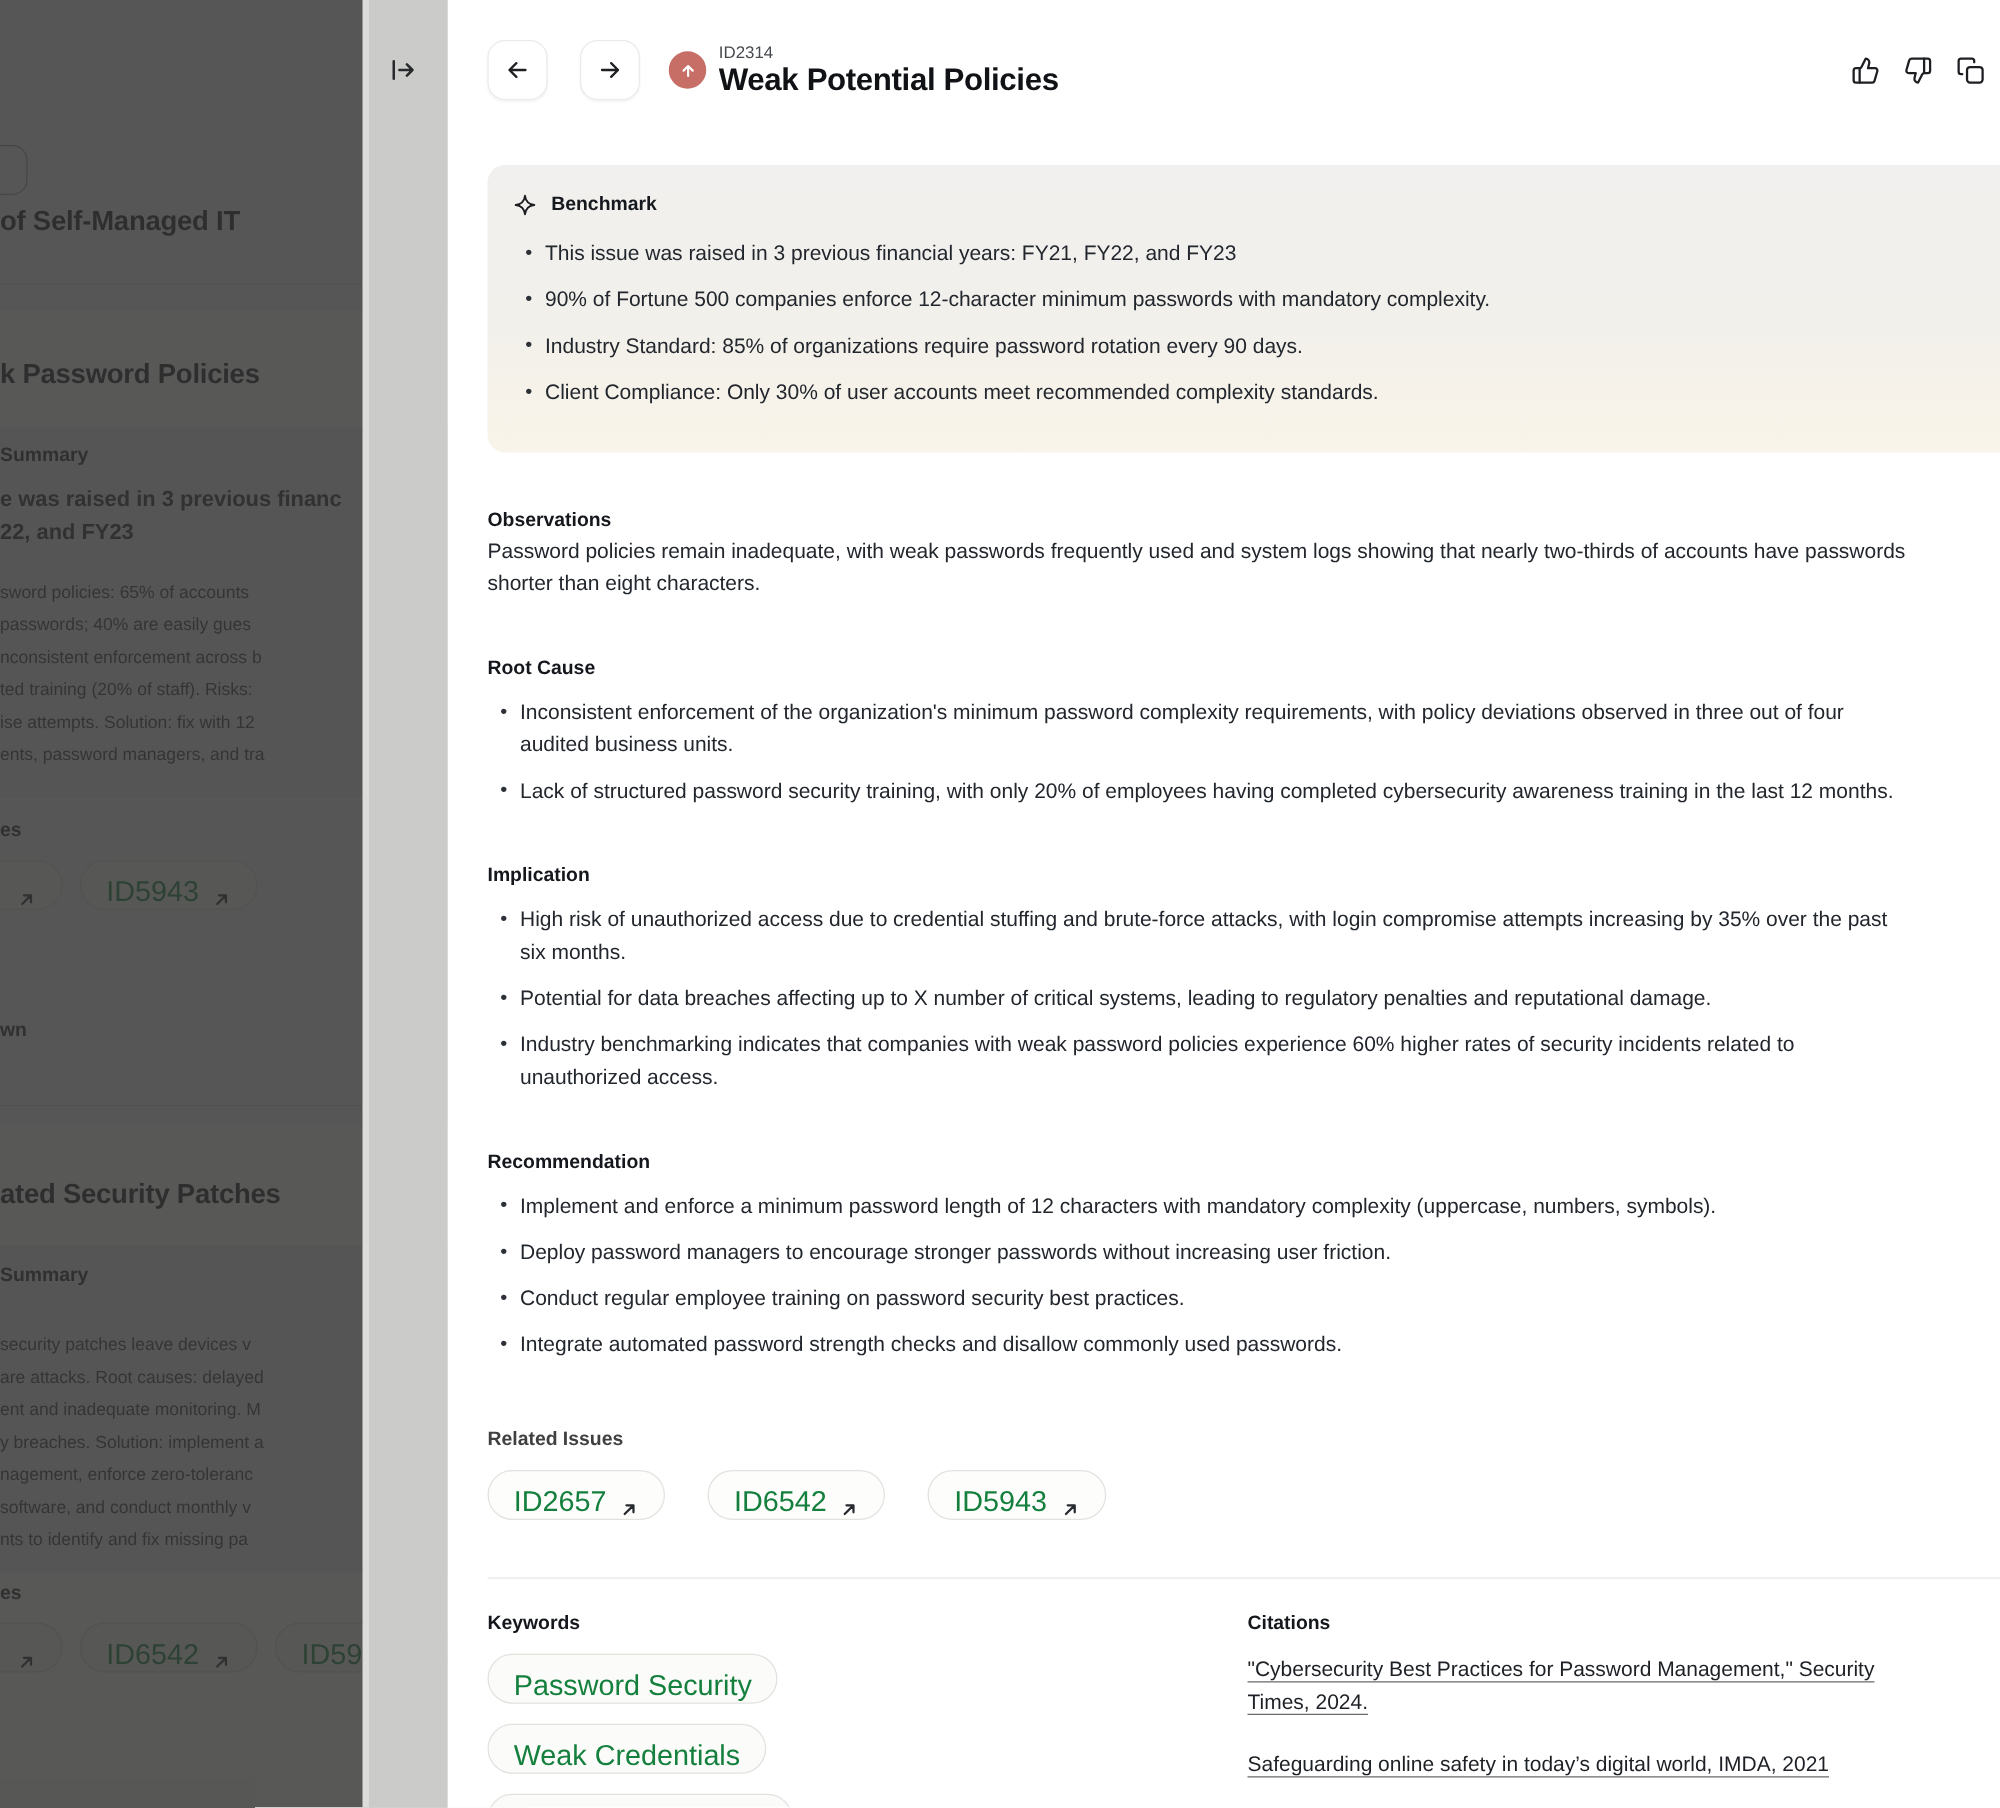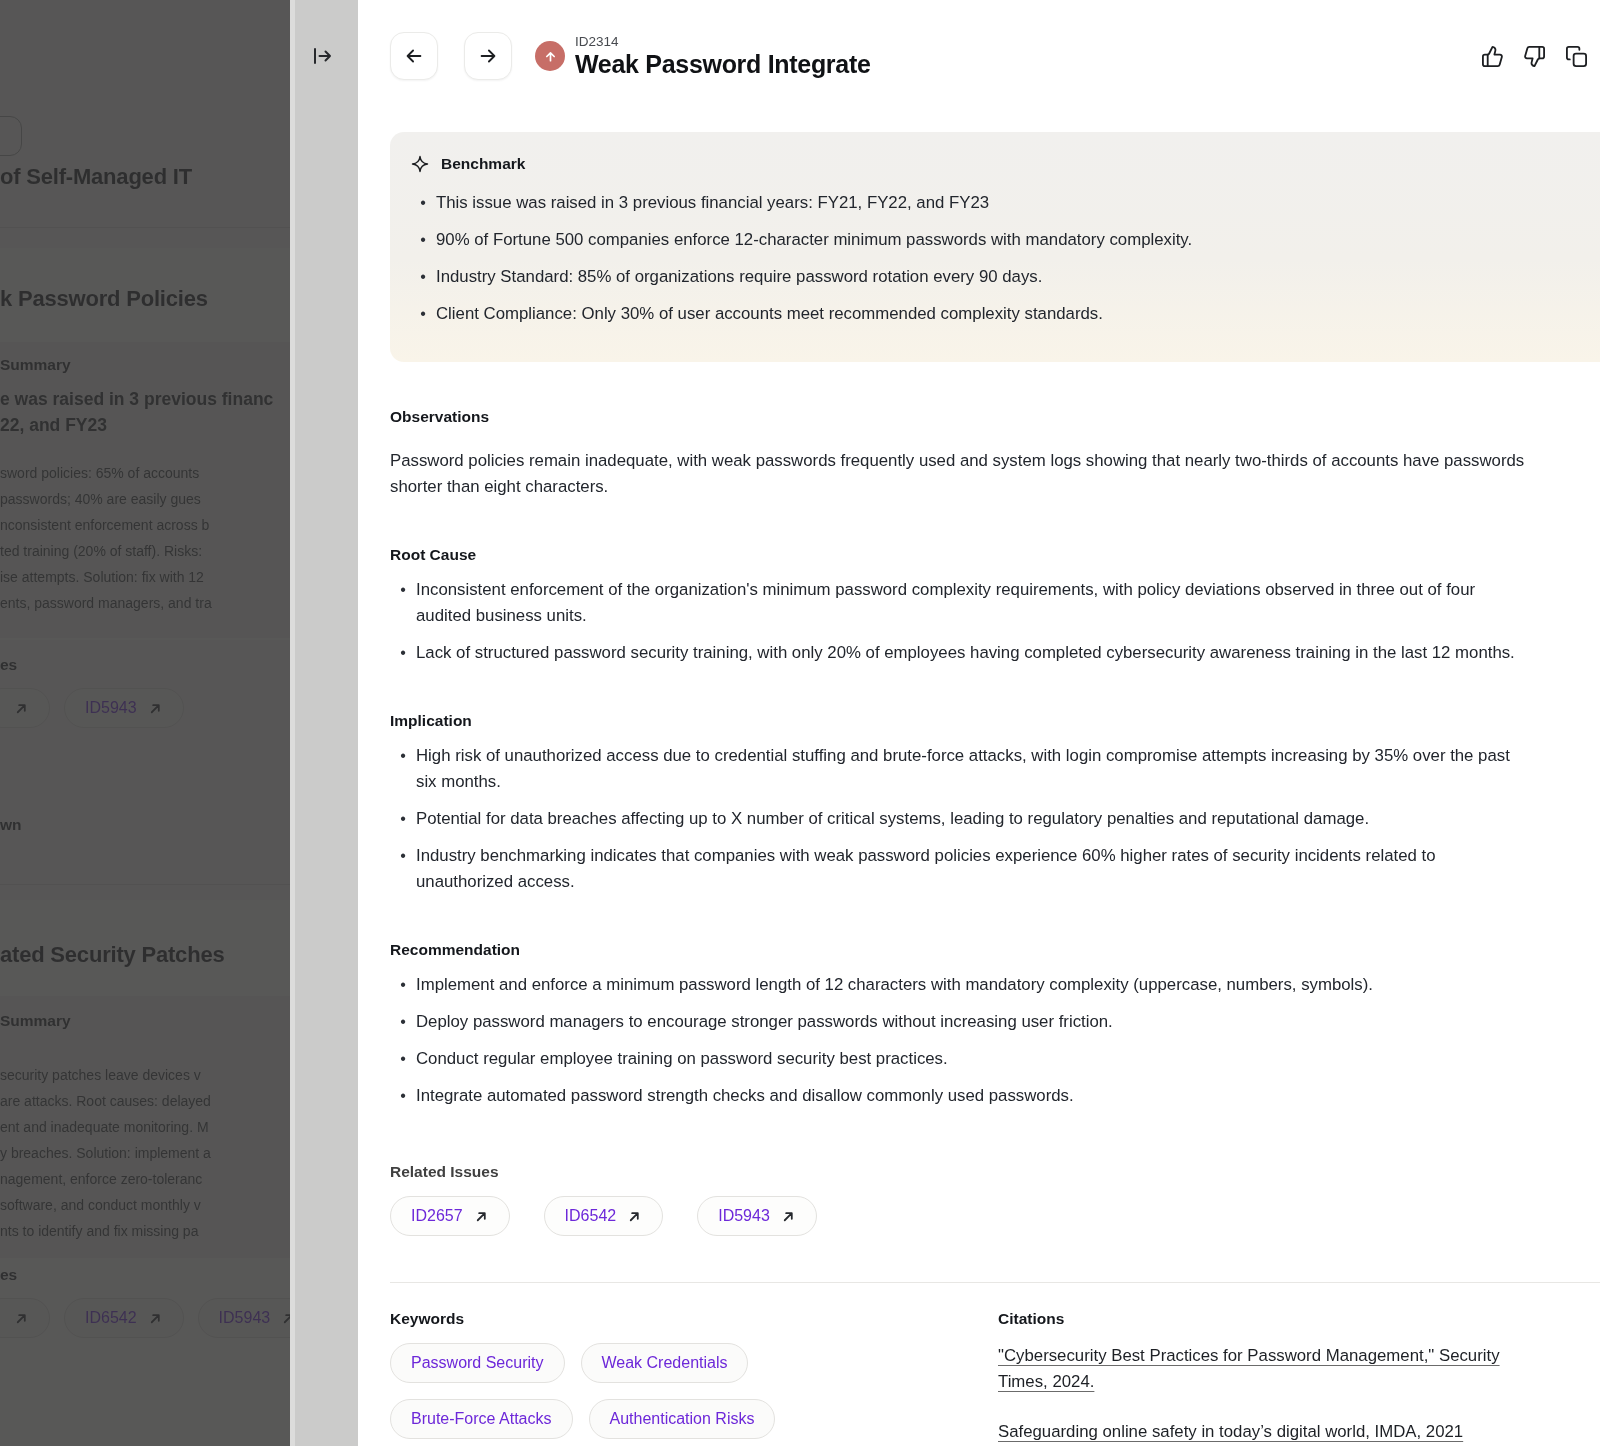--- a/index.html
+++ b/index.html
@@ -50,25 +50,25 @@
     background:linear-gradient(180deg,#f1f0ee 0%,#f2f0eb 55%,#f9f4e9 100%)}
   .benchmark-head{display:flex;align-items:center;gap:11px}
   .benchmark-title{font-size:15.5px;font-weight:800;color:#15181d}
 
   ul.blist{list-style:none;margin-top:16px}
   ul.blist li{display:flex;margin-bottom:11px}
   ul.blist li .dot{width:26px;flex:0 0 26px;text-align:center;color:#2c3037;font-size:16px;line-height:26px}
   ul.blist li .txt{font-size:16.8px;line-height:26px;color:#22262d;max-width:1118px}
 
   .section-label{margin-top:46px;font-size:15.5px;font-weight:800;color:#14171c}
-  .section-body{margin-top:22px;font-size:16.8px;line-height:26px;color:#22262d;max-width:1150px}
+  .section-body{margin-top:2px;font-size:16.8px;line-height:26px;color:#22262d;max-width:1150px}
   .section ul.blist{margin-top:13px}
 
-  .pill{display:inline-flex;align-items:center;gap:11px;height:40px;padding:0 20px;border-radius:22px;
-    border:1px solid #e3e2df;background:#fdfdfc;font-size:16px;color:#6d28d9;font-weight:500;cursor:pointer;white-space:nowrap}
+  .pill{display:inline-flex;align-items:flex-end;gap:11px;height:40px;padding:0 20px;border-radius:22px;
+    border:1px solid #e3e2df;background:#fdfdfc;font-size:23px;color:#15803d;font-weight:500;cursor:pointer;white-space:nowrap}
   .pill-row{display:flex;gap:34px;margin-top:15px}
   .related-label{margin-top:54px;font-size:15.5px;font-weight:800;color:#404040}
 
   .panel-divider{margin-top:46px;border-top:1px solid #e8e7e4}
   .bottom{display:flex;margin-top:27px}
   .col-keywords{width:608px}
   .col-citations{flex:1}
   .keyword-row{display:flex;flex-wrap:wrap;gap:16px;margin-top:15px;max-width:470px}
   .keyword-row .pill{background:#fbfbfa;cursor:pointer}
   .citation{display:block;font-size:16.8px;line-height:26px;color:#1d2025;text-decoration:underline;
@@ -180,21 +180,21 @@
             <path d="M5 12h14 M13 6l6 6-6 6"></path>
           </svg>
       </button>
       <span class="issue-badge">
         <svg width="17" height="17" viewBox="0 0 24 24" fill="none" stroke="#ffffff" stroke-width="2.4" stroke-linecap="round" stroke-linejoin="round">
             <path d="M12 18V7 M6.8 12 12 6.8 17.2 12"></path>
           </svg>
       </span>
       <div class="title-block">
         <div class="issue-id">ID2314</div>
-        <div class="issue-title">Weak Password Integrate</div>
+        <div class="issue-title">Weak Potential Policies</div>
       </div>
       <div class="header-actions">
         <button class="icon-btn">
           <svg width="23" height="23" viewBox="0 0 24 24" fill="none" stroke="#1d1f22" stroke-width="1.9" stroke-linecap="round" stroke-linejoin="round">
               <path d="M7 10v12"></path>
               <path d="M15 5.88 14 10h5.83a2 2 0 0 1 1.92 2.56l-2.33 8A2 2 0 0 1 17.5 22H4a2 2 0 0 1-2-2v-8a2 2 0 0 1 2-2h2.76a2 2 0 0 0 1.79-1.11L12 2a3.13 3.13 0 0 1 3 3.88Z"></path>
             </svg>
         </button>
         <button class="icon-btn">
           <svg width="23" height="23" viewBox="0 0 24 24" fill="none" stroke="#1d1f22" stroke-width="1.9" stroke-linecap="round" stroke-linejoin="round">

